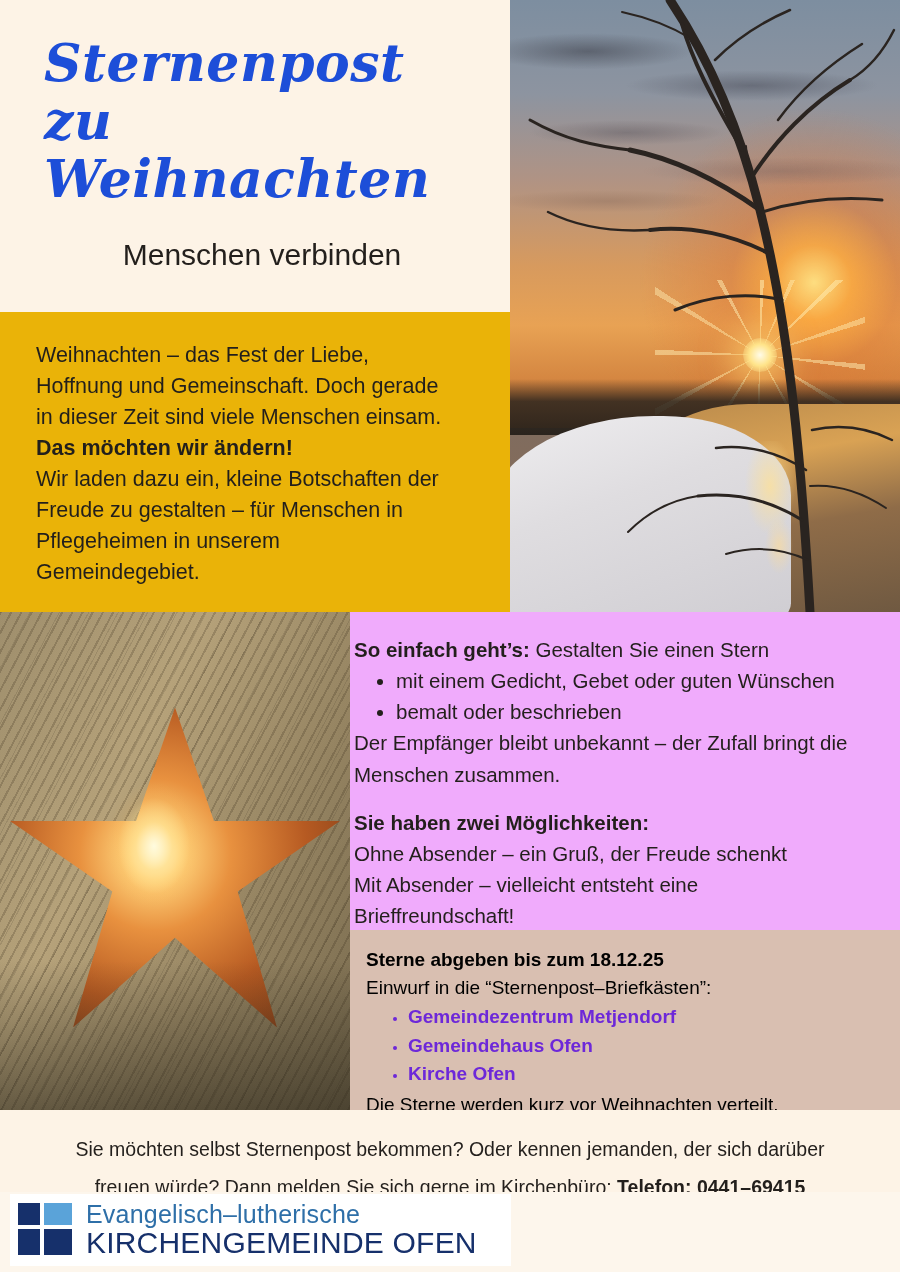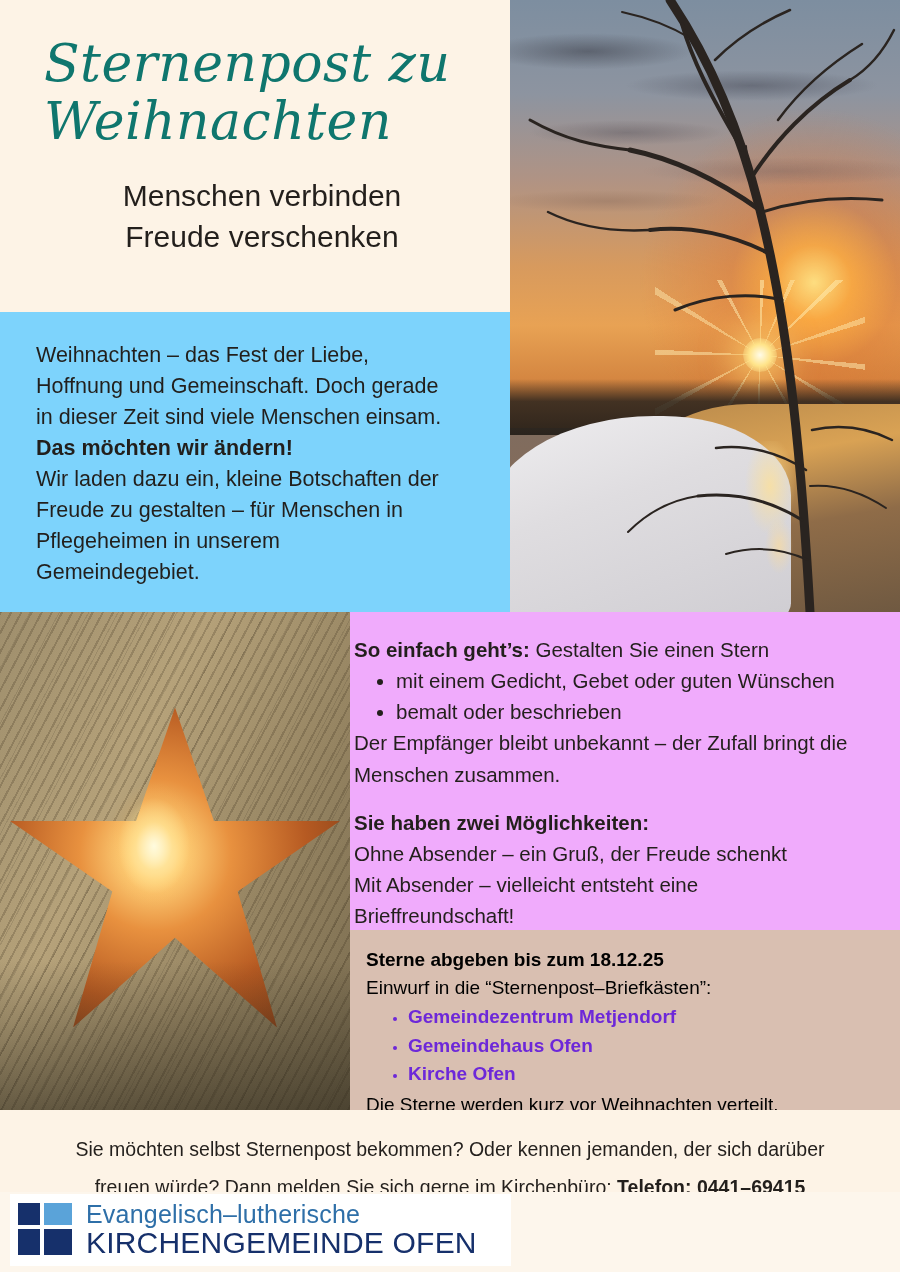--- a/index.html
+++ b/index.html
@@ -28,24 +28,24 @@
     top: 0;
     width: 510px;
     height: 312px;
     background: #fdf3e6;
     box-sizing: border-box;
     padding: 34px 30px 0 44px;
   }
   .title-script {
     font-family: "DejaVu Serif", serif;
     font-style: italic;
-    font-weight: normal;
+    font-weight: bold;
     font-size: 52px;
     line-height: 1.12;
-    color: #0f766e;
+    color: #1d4ed8;
     letter-spacing: 0.5px;
     margin: 0;
   }
   .subtitle {
     margin-top: 26px;
     font-size: 30px;
     line-height: 1.36;
     color: #231f1c;
     font-weight: 400;
     text-align: center;
@@ -138,21 +138,21 @@
   }
   .branches svg { width: 100%; height: 100%; display: block; }
 
   
   .intro-block {
     position: absolute;
     left: 0;
     top: 312px;
     width: 510px;
     height: 300px;
-    background: #7dd3fc;
+    background: #eab308;
     box-sizing: border-box;
     padding: 28px 26px 0 36px;
   }
   .intro-block p {
     margin: 0;
     font-size: 21.5px;
     line-height: 1.44;
     color: #221f1c;
   }
   .intro-block .bold {
@@ -324,21 +324,20 @@
 
 <div class="poster">
 
   <div class="header-left">
     <div class="title-script">
       <div>Sternenpost zu</div>
       <div>Weihnachten</div>
     </div>
     <div class="subtitle">
       <div>Menschen verbinden</div>
-      <div>Freude verschenken</div>
     </div>
   </div>
 
   <div class="photo-sunset">
     <div class="sky"></div>
     <div class="clouds"></div>
     <div class="sunrays"></div>
     <div class="sun"></div>
     <div class="treeline"></div>
     <div class="water"></div>

